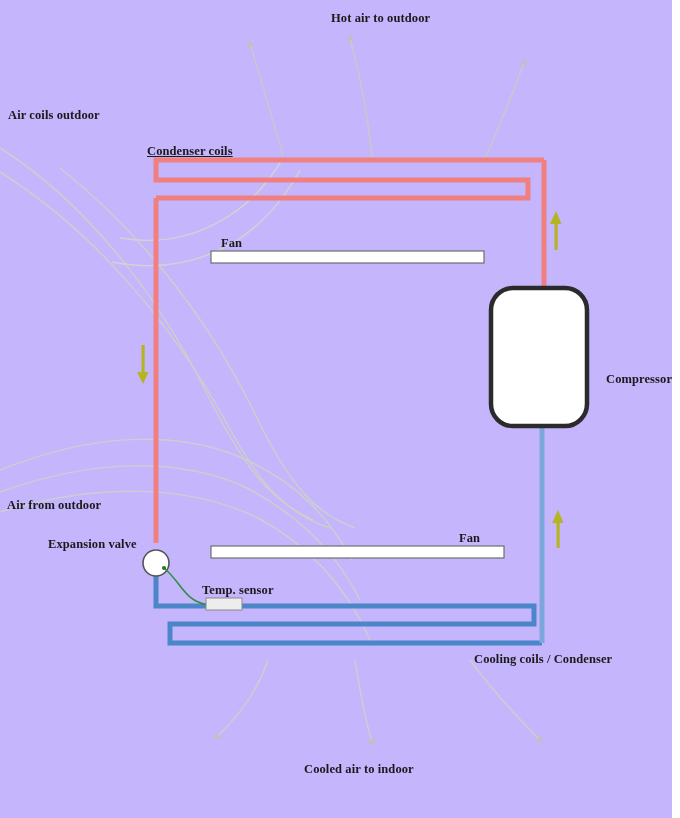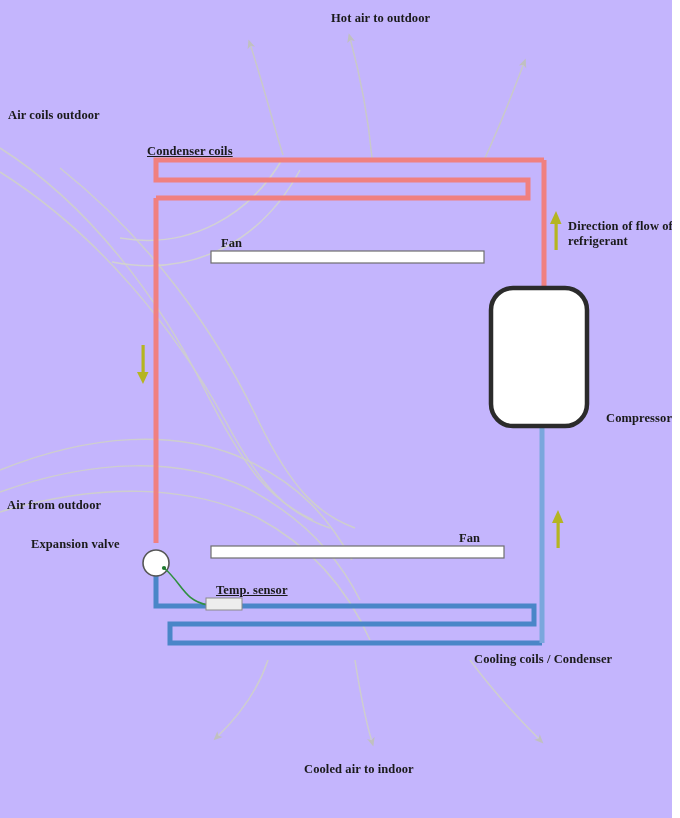--- a/index.html
+++ b/index.html
@@ -123,29 +123,28 @@
   </svg>
 
   <div class="lbl" style="left:331px; top:11px;">Hot air to outdoor</div>
 
   <div class="lbl" style="left:8px; top:108px;">Air coils outdoor</div>
 
   <div class="lbl" style="left:147px; top:144px;text-decoration:underline;">Condenser coils</div>
 
   <div class="lbl" style="left:221px; top:236px;">Fan</div>
 
-  <div class="lbl" style="left:568px; top:219px; line-height:1.22;"><span>Direction of flow of</span><br><span>refrigerant</span></div>
 
-  <div class="lbl" style="left:606px; top:372px;margin-top:39px;">Compressor</div>
+  <div class="lbl" style="left:606px; top:372px;">Compressor</div>
 
   <div class="lbl" style="left:7px; top:498px;">Air from outdoor</div>
 
-  <div class="lbl" style="left:31px; top:537px;">Expansion valve</div>
+  <div class="lbl" style="left:48px; top:537px;">Expansion valve</div>
 
-  <div class="lbl" style="left:216px; top:583px;text-decoration:underline;">Temp. sensor</div>
+  <div class="lbl" style="left:202px; top:583px;">Temp. sensor</div>
 
   <div class="lbl" style="left:474px; top:652px;">Cooling coils / Condenser</div>
 
   <div class="lbl" style="left:304px; top:762px;">Cooled air to indoor</div>
 
   <div class="lbl" style="left:459px; top:531px;">Fan</div>
 
 </div>
 
 </body></html>

